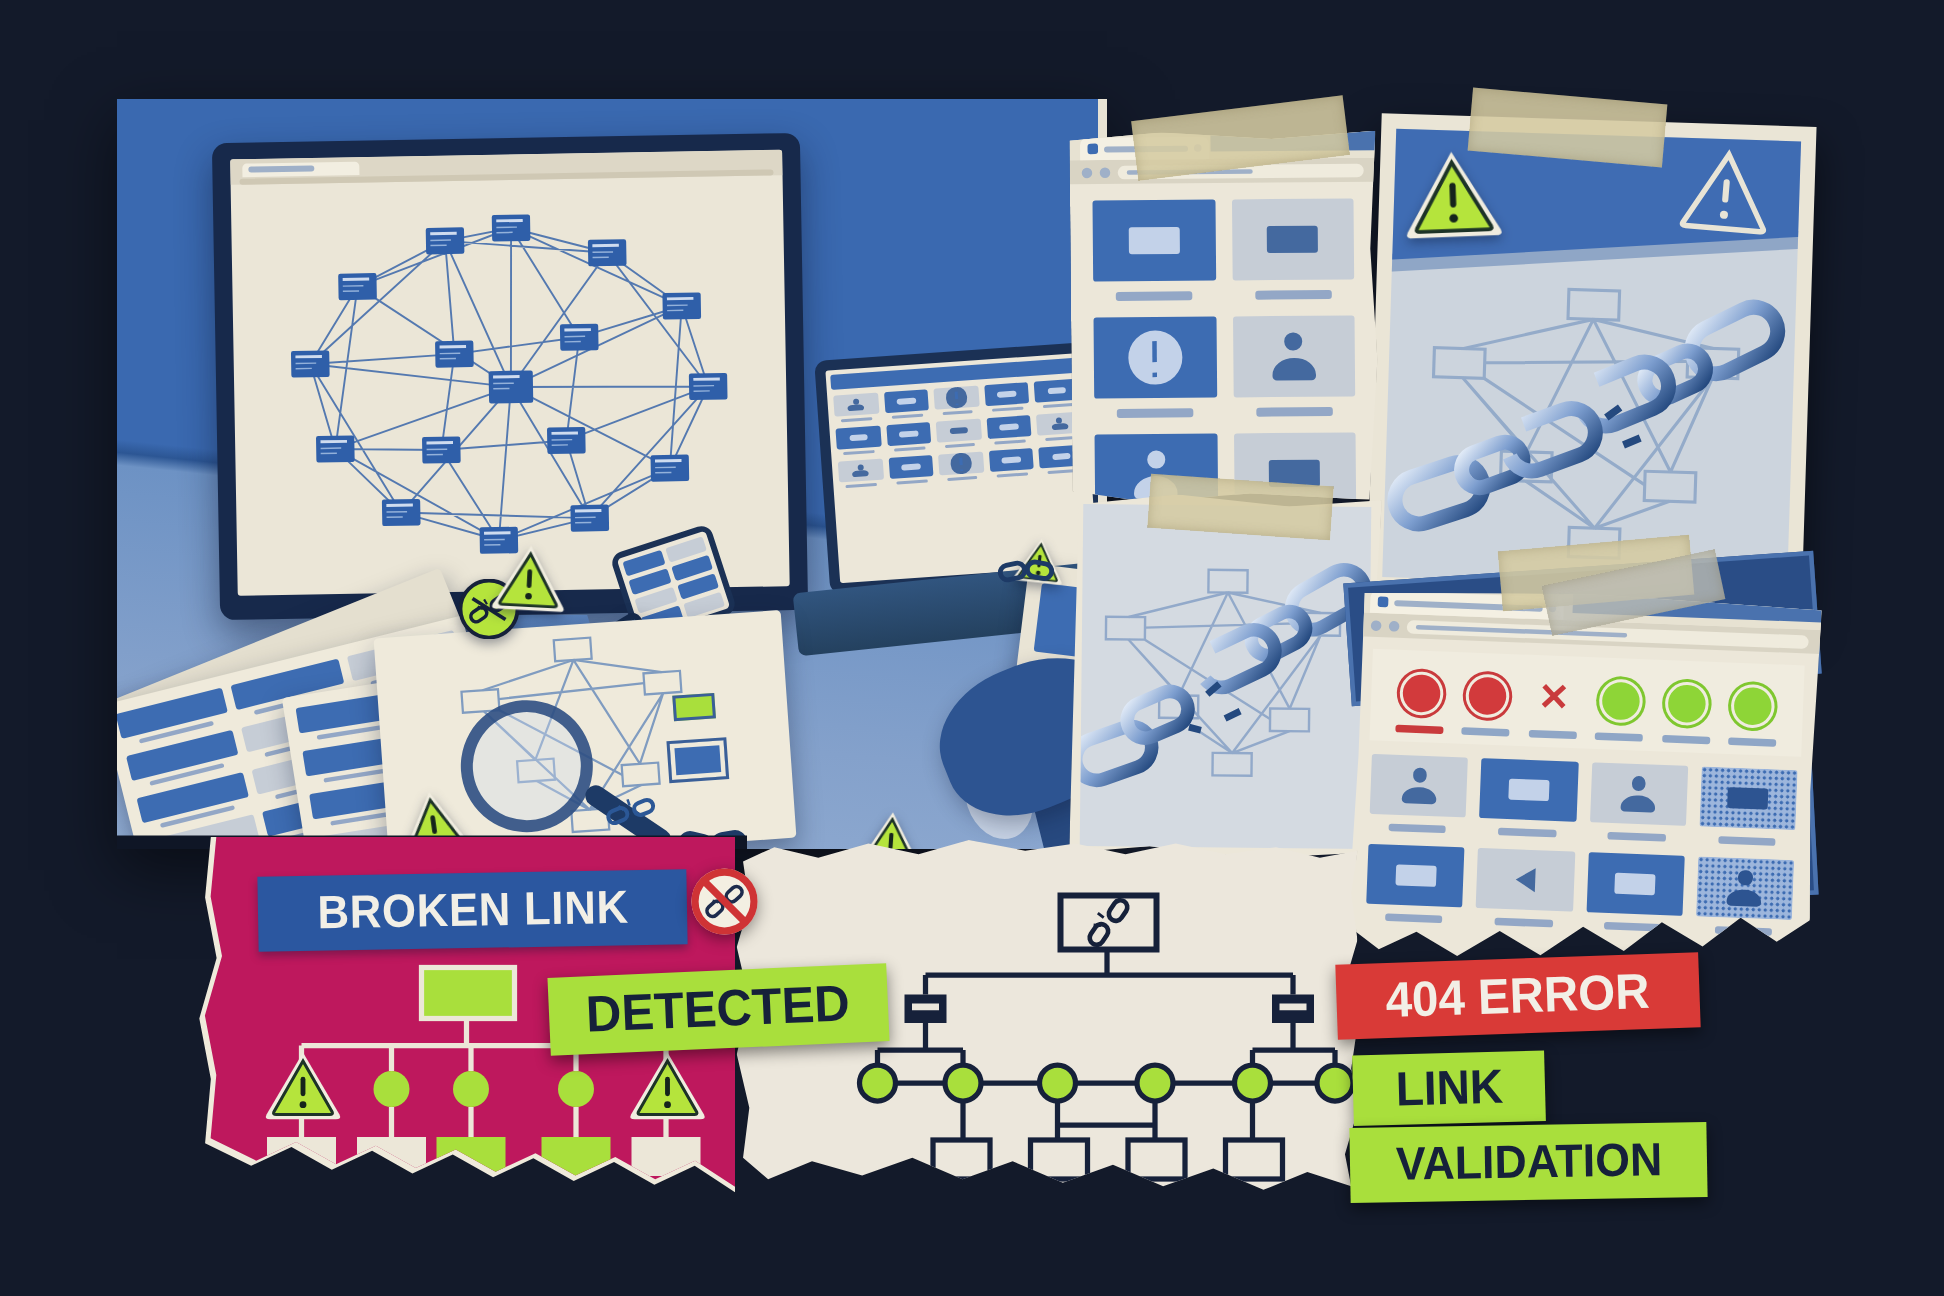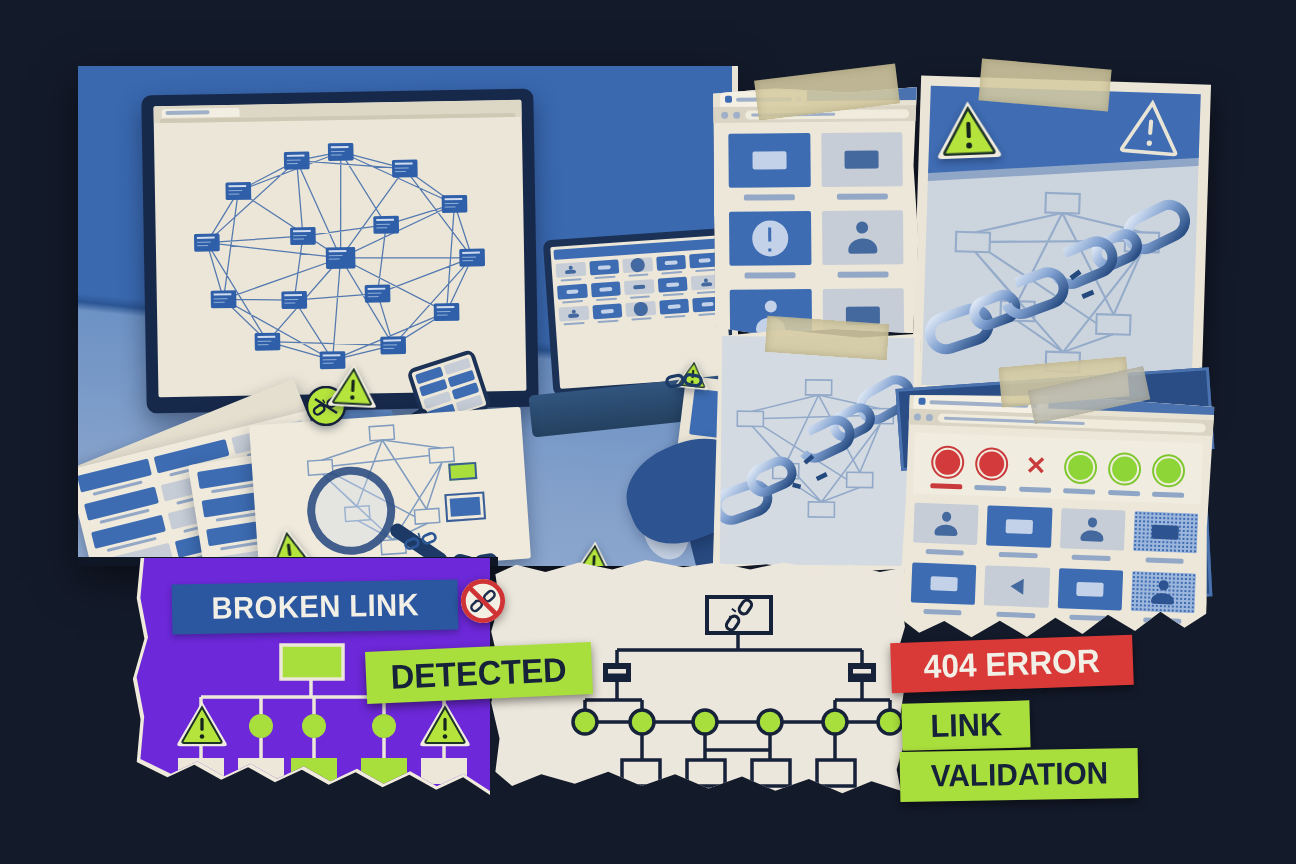--- a/index.html
+++ b/index.html
@@ -140,21 +140,21 @@
   .sdot{width:25px;height:25px;border-radius:50%;margin:0 auto;}
   .sdot.error{background:#d23a3c;box-shadow:0 0 0 2px #f0ecdf,0 0 0 4px #c93a3c;}
   .sdot.ok{background:#8ed537;box-shadow:0 0 0 2px #f0ecdf,0 0 0 4px #7fc72f;}
   .sdot.broken{background:none;color:#c93a3c;font-size:25px;font-weight:900;line-height:25px;}
   .scap{width:32px;height:5px;background:#8fa6c6;border-radius:2px;margin:9px auto 0;}
   .scap.red{background:#c93a3c;}
 
   
   .blue-fringe{left:106px;top:558px;width:384px;height:252px;background:#efeadb;z-index:12;
     clip-path:polygon(9% 0,100% 0,100% 94%,93% 87%,86% 92%,79% 86%,72% 91%,65% 85%,58% 90%,51% 84%,44% 89%,37% 83%,30% 88%,23% 82%,16% 87%,8% 81%,9% 64%,7% 48%,10% 32%,8% 16%);}
-  .blue-panel{position:absolute;inset:0 0 4px 4px;background:#6d28d9;
+  .blue-panel{position:absolute;inset:0 0 4px 4px;background:#be185d;
     clip-path:polygon(9% 0,100% 0,100% 94%,93% 87%,86% 92%,79% 86%,72% 91%,65% 85%,58% 90%,51% 84%,44% 89%,37% 83%,30% 88%,23% 82%,16% 87%,8% 81%,9% 64%,7% 48%,10% 32%,8% 16%);}
   .headline-band{position:absolute;left:62px;top:24px;width:286px;height:50px;background:#2b57a0;
     display:flex;align-items:center;justify-content:center;transform:rotate(-1deg);
     box-shadow:0 3px 6px rgba(10,20,45,.35);}
   .headline-band span{color:#f2efe6;font-size:31px;font-weight:900;letter-spacing:.5px;transform:scaleX(.94);white-space:nowrap;}
 
   .cream-panel{left:487px;top:560px;width:418px;height:238px;background:#ece7dc;z-index:11;
     box-shadow:0 10px 26px rgba(0,0,0,.5);
     clip-path:polygon(2% 6%,7% 2%,14% 5%,22% 1%,30% 4%,38% 0,47% 3%,55% 1%,63% 4%,71% 1%,79% 4%,87% 2%,94% 5%,100% 3%,99% 15%,100% 28%,98% 40%,100% 52%,99% 64%,100% 76%,98% 88%,99% 97%,92% 93%,85% 98%,77% 92%,69% 97%,61% 91%,53% 96%,45% 90%,37% 95%,29% 89%,21% 94%,13% 90%,6% 95%,2% 89%,3% 75%,1% 60%,3% 45%,1% 30%,3% 18%);}
 

